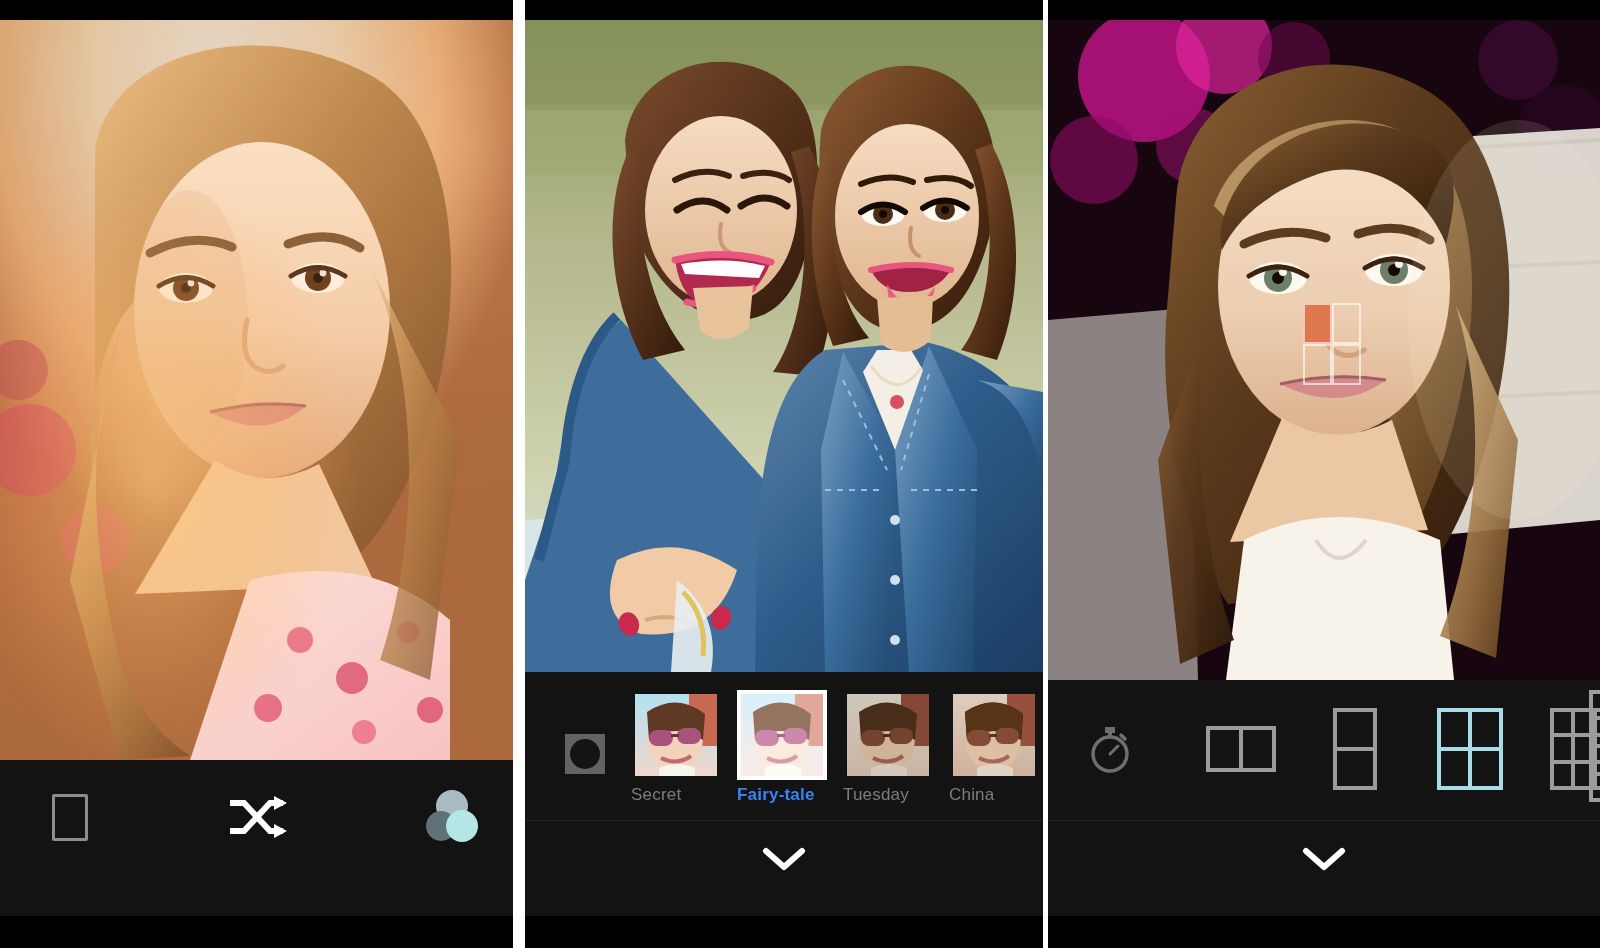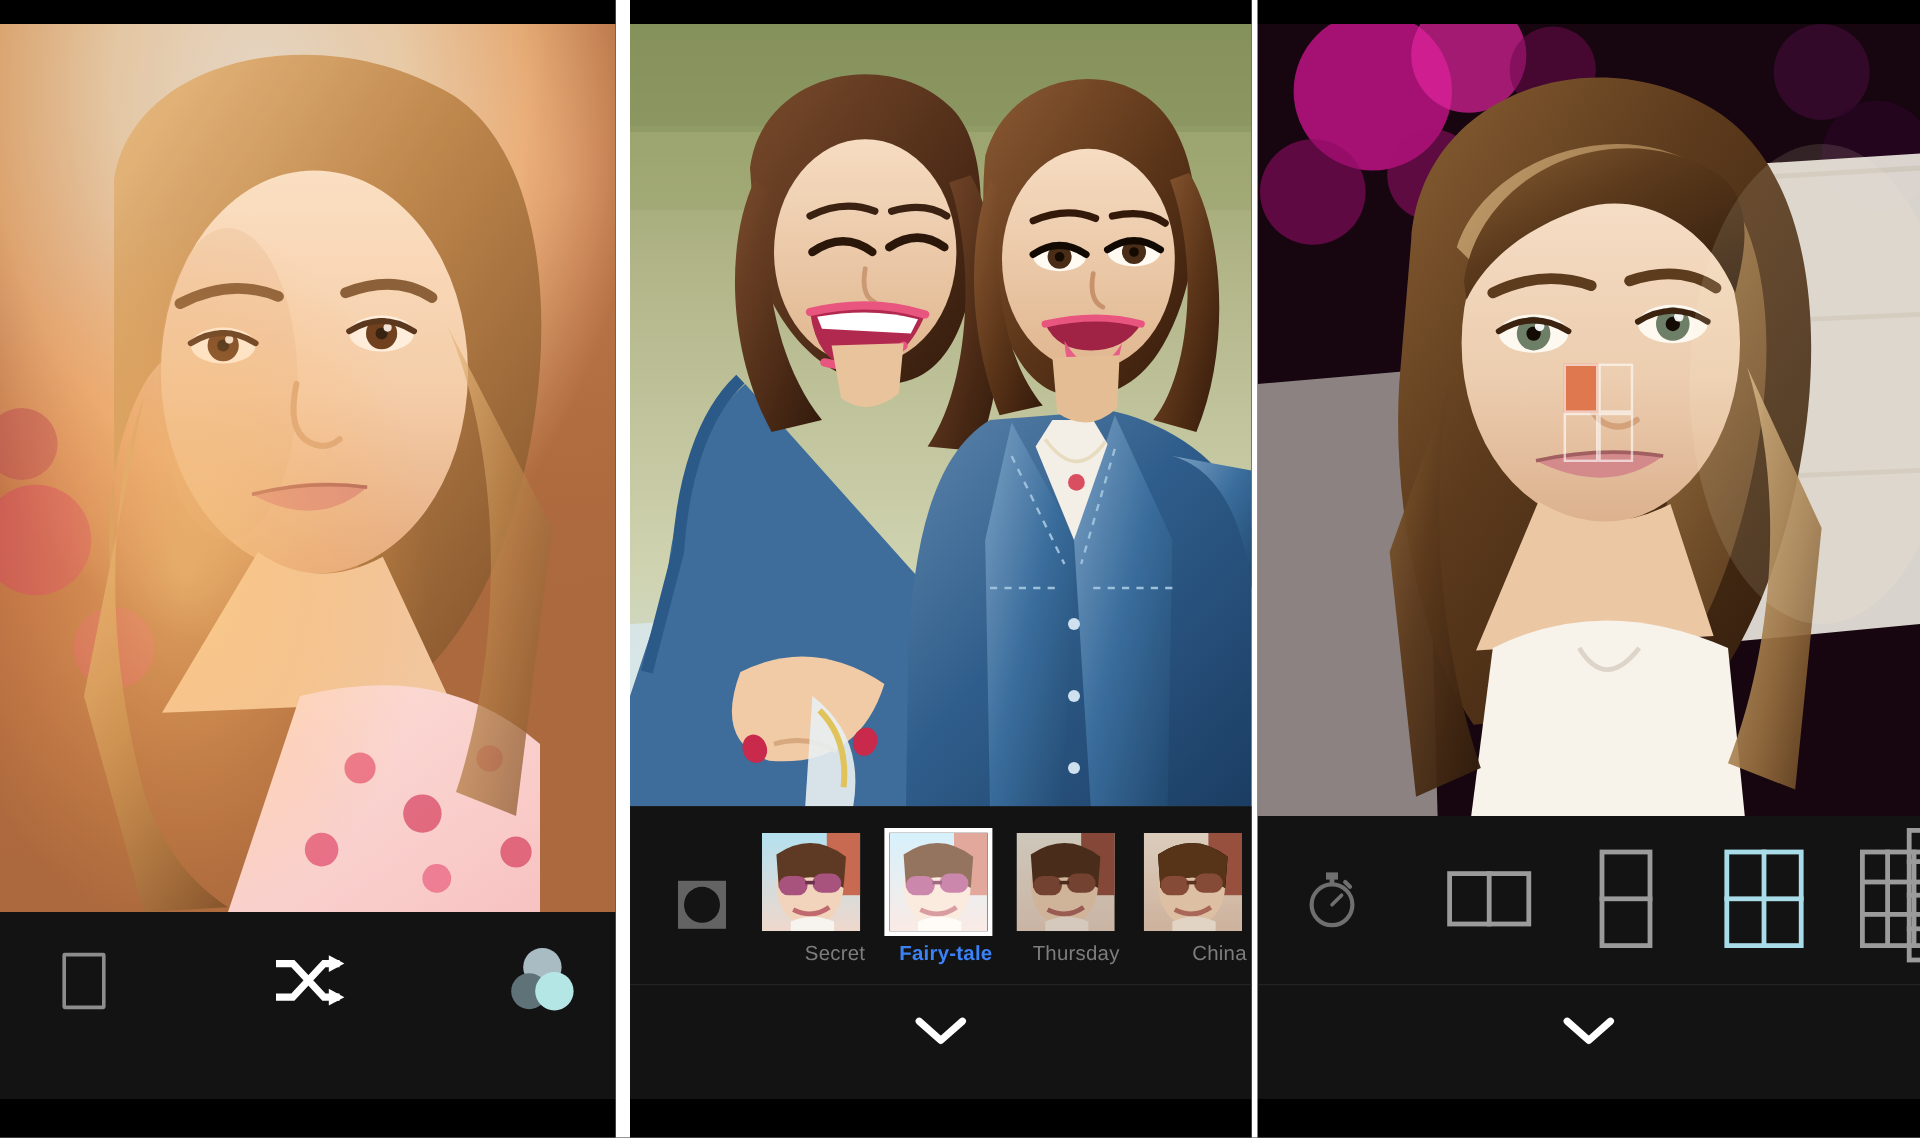--- a/index.html
+++ b/index.html
@@ -43,21 +43,21 @@
   .c-top{ width:32px; height:32px; left:10px; top:0; background:#a9bcc3; }
   .c-bl{ width:30px; height:30px; left:0px; top:21px; background:#5e7277; }
   .c-br{ width:32px; height:32px; left:20px; top:20px; background:#b4e6e6; }
 
   
   .origbtn{ width:40px; height:40px; background:#636363; display:flex; align-items:center; justify-content:center; }
   .origbtn b{ display:block; width:30px; height:30px; border-radius:50%; background:#141414; }
 
   
   .filters{ position:absolute; display:flex; align-items:flex-start; }
-  .filt{ width:90px; margin-right:16px; text-align:right; }
+  .filt{ width:90px; margin-right:16px; text-align:left; }
   .filt .thumb{ width:90px; height:90px; overflow:hidden; position:relative; border:4px solid transparent; }
   .filt.sel .thumb{ border-color:#ffffff; }
   .filt .lab{ margin-top:5px; font-size:17px; color:#7d7d7d; letter-spacing:.2px; }
   .filt.sel .lab{ color:#3b82f6; font-weight:bold; }
 
   
   .gico{ position:relative; box-sizing:border-box; }
   .gico .bar{ position:absolute; background:#9b9b9b; }
   .gico.sel .bar{ background:#a9dce9; }
   .gico .out{ position:absolute; inset:0; border:4px solid #9b9b9b; }
@@ -405,21 +405,21 @@
               <ellipse cx="40" cy="44" rx="28" ry="34" fill="#e7cbb0"></ellipse>
               <path d="M12 18 q30 -20 58 2 l-2 26 q-28 -18 -54 0 Z" fill="#4a2e1b"></path>
               <rect x="14" y="36" width="24" height="16" rx="8" fill="#7c4636"></rect>
               <rect x="42" y="34" width="24" height="16" rx="8" fill="#7c4636"></rect>
               <rect x="36" y="40" width="8" height="3" fill="#4e2a1e"></rect>
               <path d="M26 64 q16 8 30 -2" stroke="#a8635e" stroke-width="4" fill="none"></path>
               <path d="M24 74 q18 -8 36 0 l0 8 -36 0 Z" fill="#ece3d8"></path>
               <rect width="82" height="82" fill="#4a2a14" opacity=".14"></rect>
             </svg>
           </div>
-          <div class="lab">Thursday</div>
+          <div class="lab">Tuesday</div>
         </div>
 
         <div class="filt">
           <div class="thumb">
             <svg viewBox="0 0 82 82" preserveAspectRatio="none">
               <defs>
                   <linearGradient id="tg4" x1="0" y1="0" x2="0" y2="1">
                 <stop offset="0%" stop-color="#e9ded0"></stop>
                     <stop offset="100%" stop-color="#d9c0ad"></stop>
                   </linearGradient>

